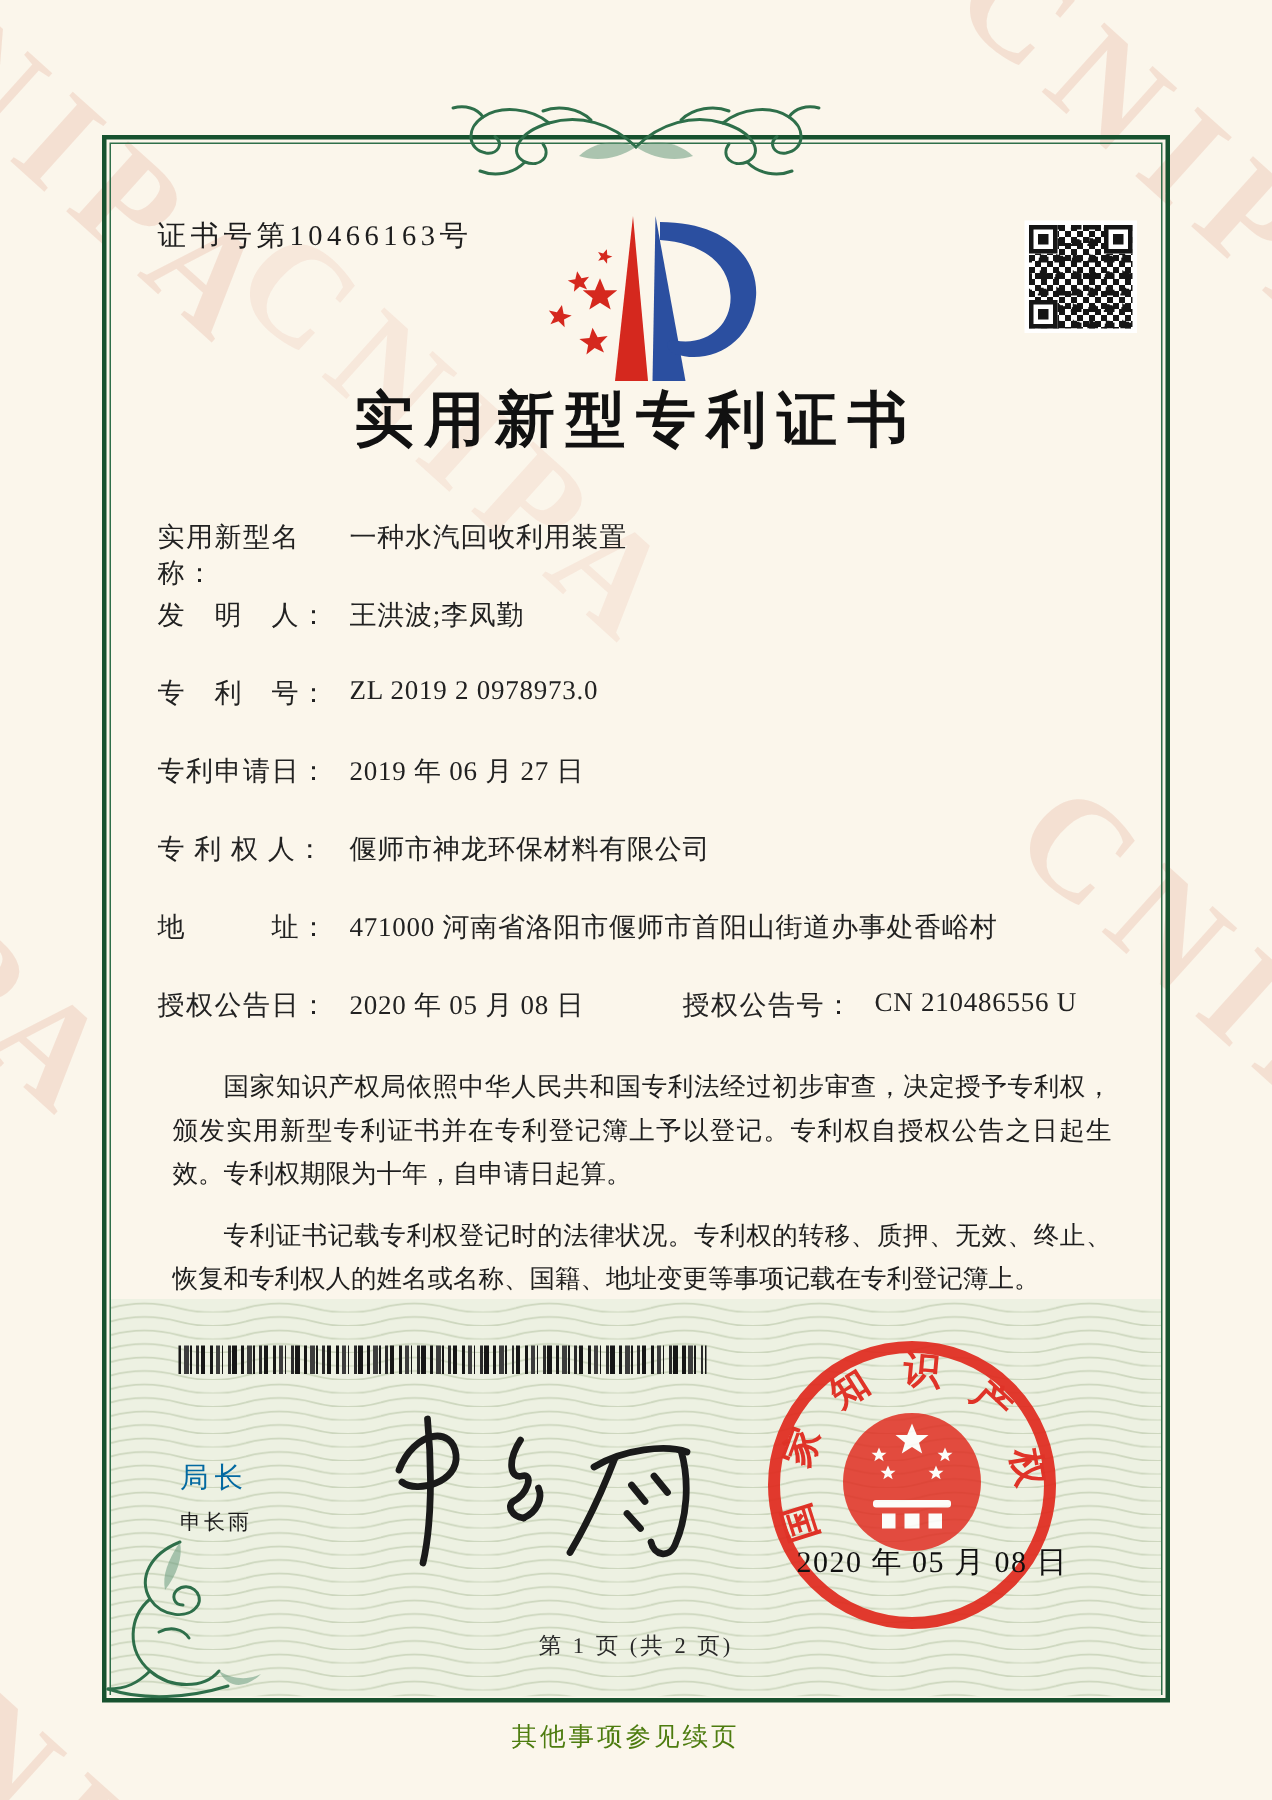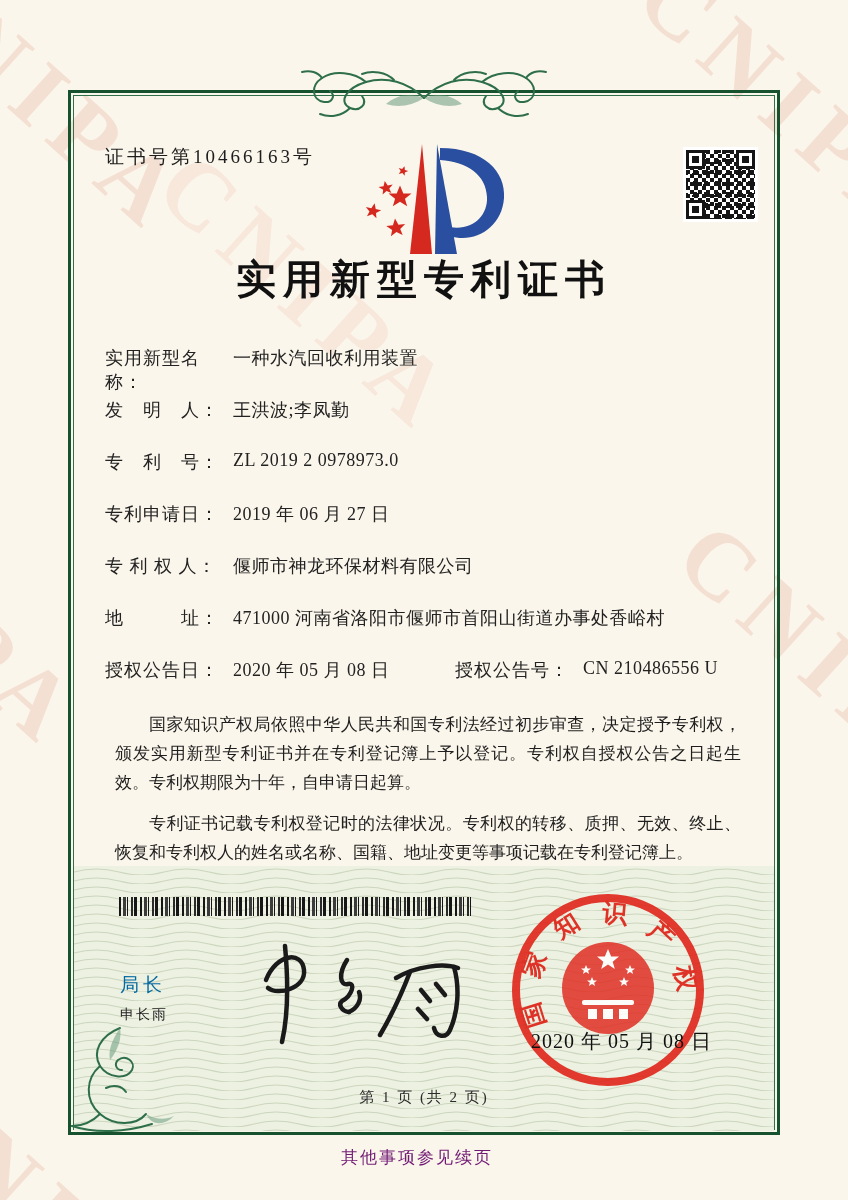--- a/index.html
+++ b/index.html
@@ -85,21 +85,21 @@
   .sig-script{position:absolute; left:248px; top:938px;}
   .seal{position:absolute; left:506px; top:888px;}
   .seal-date{
     position:absolute; left:531px; top:1028px; font-size:20px; letter-spacing:1px;
     color:#101010; white-space:nowrap;
   }
   .page-num{
     position:absolute; left:0; top:1088px; width:848px; text-align:center;
     font-size:15px; letter-spacing:2px; color:#2a2a2a;
   }
-  .cont-note{position:absolute; left:341px; top:1146px; font-size:17px; letter-spacing:2px; color:#701a75;}
+  .cont-note{position:absolute; left:341px; top:1146px; font-size:17px; letter-spacing:2px; color:#4d7c0f;}
 </style>
 </head>
 <body>
 
 <div class="page">
 
   <div class="wm wm1">CNIPA</div>
   <div class="wm wm2">CNIPA</div>
   <div class="wm wm3">CNIPA</div>
   <div class="wm wm4">CNIPA</div>

